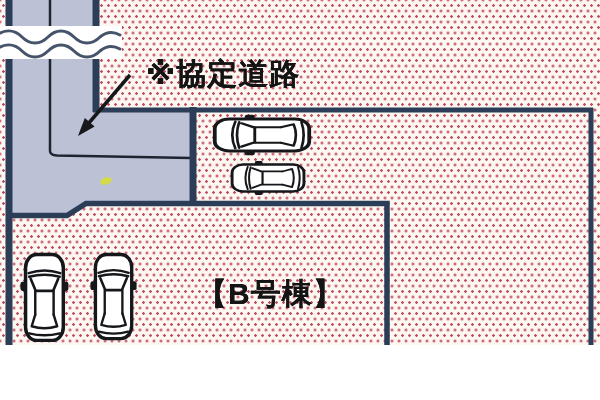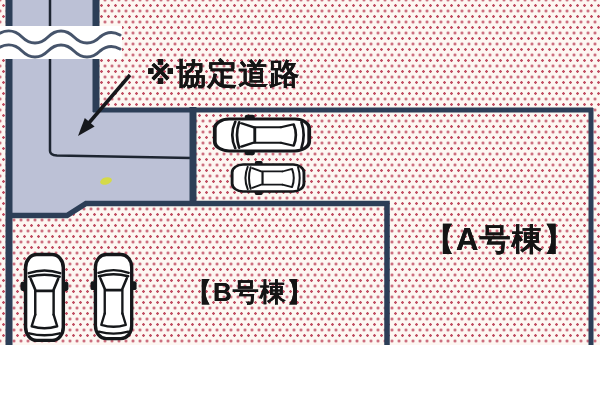--- a/index.html
+++ b/index.html
@@ -18,21 +18,21 @@
     background-position:0 0,3.5px 5.5px;
   }
   .plan-svg{position:absolute;left:0;top:0;}
   .label{
     position:absolute;color:var(--text);font-weight:900;line-height:1;
     white-space:nowrap;letter-spacing:1px;
     text-shadow:0 0 0.6px currentColor;
   }
   .road-label{left:146px;top:59px;font-size:30px;}
   .lot-a-label{left:424px;top:224px;font-size:31px;}
-  .lot-b-label{left:186px;top:279px;font-size:26px;}
+  .lot-b-label{left:197px;top:279px;font-size:30px;}
 </style>
 </head>
 <body>
 
 <div class="stage">
 
   <svg class="plan-svg" width="600" height="400" viewBox="0 0 600 400">
 
     <defs>
       <g id="car-symbol" fill="none" stroke-linecap="round" stroke-linejoin="round">
@@ -78,15 +78,14 @@
 
     <g stroke="#15171a">
       <use href="#car-symbol" transform="translate(212,154) rotate(-90) scale(0.864,1.111)"></use>
       <use href="#car-symbol" transform="translate(230,194) rotate(-90) scale(0.727,0.845)"></use>
       <use href="#car-symbol" transform="translate(22,252) scale(1.02,1.01)"></use>
       <use href="#car-symbol" transform="translate(92,252) scale(0.98,0.99)"></use>
     </g>
   </svg>
 
   <div class="label road-label">※協定道路</div>
-  <div class="label lot-a-label">【A号棟】</div>
   <div class="label lot-b-label">【B号棟】</div>
 </div>
 
 </body></html>

